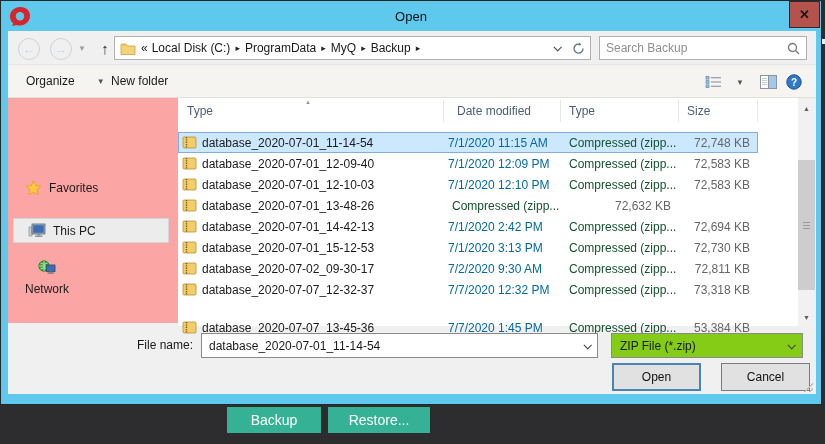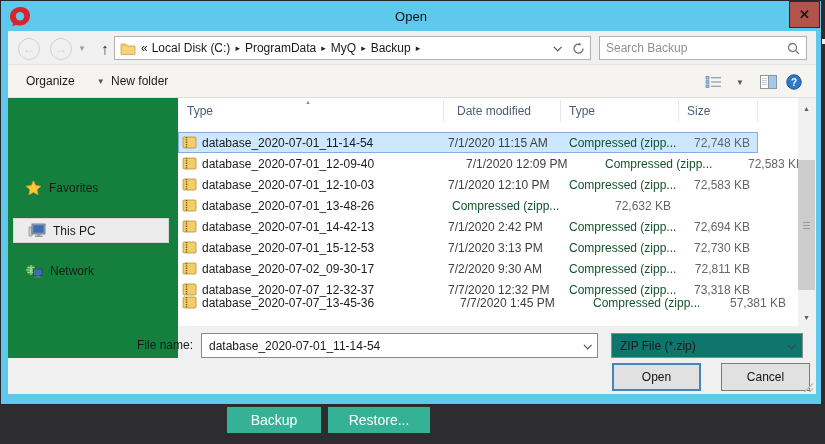--- a/index.html
+++ b/index.html
@@ -48,51 +48,51 @@
   .toolbar { position:absolute; left:0; top:35px; width:808px; height:32px; background:#f5f4f1; border-bottom:1px solid #e3dfd9; }
   .tool-btn { position:absolute; top:8px; background:transparent; border:none; font:12px "Liberation Sans", sans-serif; color:#1a1a1a; cursor:pointer; display:flex; align-items:center; gap:22px; }
   .tool-btn.organize { left:18px; }
   .tool-btn.newfolder { left:103px; }
   .tb-caret { font-size:8px; color:#555; }
   .tb-icon { position:absolute; top:9px; cursor:pointer; display:flex; }
   .view-icon { left:697px; } .view-caret { left:728px; top:12px; font-size:8px; color:#555; position:absolute; cursor:pointer; }
   .preview-icon { left:752px; } .help-icon { left:778px; top:8px; }
 
   
-  .sidebar { position:absolute; left:0; top:67px; width:170px; height:260px; background:#15803d; }
+  .sidebar { position:absolute; left:0; top:67px; width:170px; height:225px; background:#fca5a5; }
   .side-item { position:absolute; display:flex; align-items:center; gap:7px; color:#1a1a1a; cursor:pointer; height:22px; }
   .side-fav { left:17px; top:79px; }
   .side-pc  { left:5px; top:120px; width:156px; height:25px; background:#ececec; border:1px solid #d5d5d5; padding-left:14px; }
-  .side-net { left:17px; top:162px; }
+  .side-net { left:17px; top:162px;flex-direction:column; }
 
   
   .listarea { position:absolute; left:170px; top:67px; width:620px; height:228px; background:#fff; }
   .lheader { position:absolute; left:170px; top:69px; width:580px; height:22px; display:grid; grid-template-columns:266px 117px 118px 79px; color:#4a5e78; }
   .hcell { display:flex; align-items:center; padding-left:8px; border-right:1px solid #e3e7eb; cursor:pointer; }
   .hcell.h-name { padding-left:9px; } .hcell.h-date { padding-left:4px;margin-left:9px; }
   .sort-arrow { position:absolute; left:297px; top:68px; font-size:6px; color:#8495a6; }
   .row { position:absolute; left:170px; width:580px; height:21px; display:grid; grid-template-columns:266px 117px 118px 79px; align-items:center; cursor:pointer; }
   .row.selected { background:#cce8ff; outline:1px solid #84acdd; outline-offset:-1px; }
   .c-name { display:flex; align-items:center; gap:5px; padding-left:4px; color:#1b1b1b; white-space:nowrap; overflow:hidden; }
-  .c-date { color:#404040; padding-left:4px; white-space:nowrap; }
+  .c-date { color:#0369a1; padding-left:4px; white-space:nowrap; }
   .c-type { color:#14532d; padding-left:8px; white-space:nowrap; }
   .c-size { color:#666; text-align:right; padding-right:8px; white-space:nowrap; }
 
   
   .vscroll { position:absolute; left:790px; top:69px; width:17px; height:226px; background:#f1f1f1; }
   .vs-btn { position:absolute; left:0; width:17px; height:17px; display:flex; align-items:center; justify-content:center; font-size:7px; color:#5f5f5f; cursor:pointer; }
   .vs-up { top:0; } .vs-down { bottom:0; }
   .vs-thumb { position:absolute; left:0; top:60px; width:17px; height:130px; background:#cdcdcd; cursor:pointer; }
   .vs-grip { position:absolute; left:5px; top:50%; width:7px; height:1px; background:#9a9a9a; box-shadow:0 -3px 0 0 #9a9a9a, 0 3px 0 0 #9a9a9a; }
 
   
   .fn-label { position:absolute; left:100px; top:307px; width:85px; text-align:right; color:#1a1a1a; }
   .fn-input { position:absolute; left:193px; top:302px; width:397px; height:25px; background:#fff; border:1px solid #8a8a8a; display:flex; align-items:center; padding:0 7px; }
   .fn-input input { flex:1; border:none; outline:none; font:12px "Liberation Sans", sans-serif; color:#1a1a1a; background:transparent; }
-  .ft-select { position:absolute; left:603px; top:302px; width:192px; height:25px; background:#0f766e; border:1px solid #8a8a8a; display:flex; align-items:center; padding:0 8px; color:#1a1a1a; cursor:pointer; }
+  .ft-select { position:absolute; left:603px; top:302px; width:192px; height:25px; background:#84cc16; border:1px solid #8a8a8a; display:flex; align-items:center; padding:0 8px; color:#1a1a1a; cursor:pointer; }
   .ft-select .lbl { flex:1; }
   .dlg-btn { position:absolute; top:332px; width:89px; height:28px; background:#e1e1e1; font:12px "Liberation Sans", sans-serif; color:#111; cursor:pointer; }
   .dlg-btn.open { left:604px; border:2px solid #4784b4; }
   .dlg-btn.cancel { left:705px; border:1px solid #7b7b7b;margin-left:8px; }
   .grip { position:absolute; right:3px; bottom:2px; width:10px; height:10px;
           background:linear-gradient(135deg, transparent 55%, #bdbdbd 55%, #bdbdbd 65%, transparent 65%, transparent 80%, #bdbdbd 80%, #bdbdbd 90%, transparent 90%); }
 </style>
 </head>
 <body>
 
@@ -250,21 +250,21 @@
                 <rect x="1" y="1" width="13" height="11" rx="1" fill="#f2cd68" stroke="#b98f35" stroke-width="0.8"></rect>
                 <path d="M4.5 1v11" stroke="#7a5a1e" stroke-width="1.4" stroke-dasharray="1.3 1"></path>
               </svg>
             </span>
             <span>database_2020-07-01_11-14-54</span>
           </span>
         <span class="c-date">7/1/2020 11:15 AM</span>
         <span class="c-type">Compressed (zipp...</span>
         <span class="c-size">72,748 KB</span>
       </div>
-      <div class="row" style="top:122px;gap:18px;">
+      <div class="row" style="top:122px;">
         <span class="c-name">
             <span style="display:flex;">
               <svg width="15" height="13" viewBox="0 0 15 13">
                 <rect x="1" y="1" width="13" height="11" rx="1" fill="#f2cd68" stroke="#b98f35" stroke-width="0.8"></rect>
                 <path d="M4.5 1v11" stroke="#7a5a1e" stroke-width="1.4" stroke-dasharray="1.3 1"></path>
               </svg>
             </span>
             <span>database_2020-07-01_12-09-40</span>
           </span>
         <span class="c-date">7/1/2020 12:09 PM</span>
@@ -347,33 +347,33 @@
                 <rect x="1" y="1" width="13" height="11" rx="1" fill="#f2cd68" stroke="#b98f35" stroke-width="0.8"></rect>
                 <path d="M4.5 1v11" stroke="#7a5a1e" stroke-width="1.4" stroke-dasharray="1.3 1"></path>
               </svg>
             </span>
             <span>database_2020-07-07_12-32-37</span>
           </span>
         <span class="c-date">7/7/2020 12:32 PM</span>
         <span class="c-type">Compressed (zipp...</span>
         <span class="c-size">73,318 KB</span>
       </div>
-      <div class="row" style="top:261px;gap:12px;">
+      <div class="row" style="top:286px;">
         <span class="c-name">
             <span style="display:flex;">
               <svg width="15" height="13" viewBox="0 0 15 13">
                 <rect x="1" y="1" width="13" height="11" rx="1" fill="#f2cd68" stroke="#b98f35" stroke-width="0.8"></rect>
                 <path d="M4.5 1v11" stroke="#7a5a1e" stroke-width="1.4" stroke-dasharray="1.3 1"></path>
               </svg>
             </span>
             <span>database_2020-07-07_13-45-36</span>
           </span>
         <span class="c-date">7/7/2020 1:45 PM</span>
         <span class="c-type">Compressed (zipp...</span>
-        <span class="c-size">57,381 KB</span>
+        <span class="c-size">53,384 KB</span>
       </div>
 
       <div class="vscroll">
         <span class="vs-btn vs-up">▲</span>
         <div class="vs-thumb">
             <span class="vs-grip"></span>
           </div>
         <span class="vs-btn vs-down">▼</span>
       </div>
 

